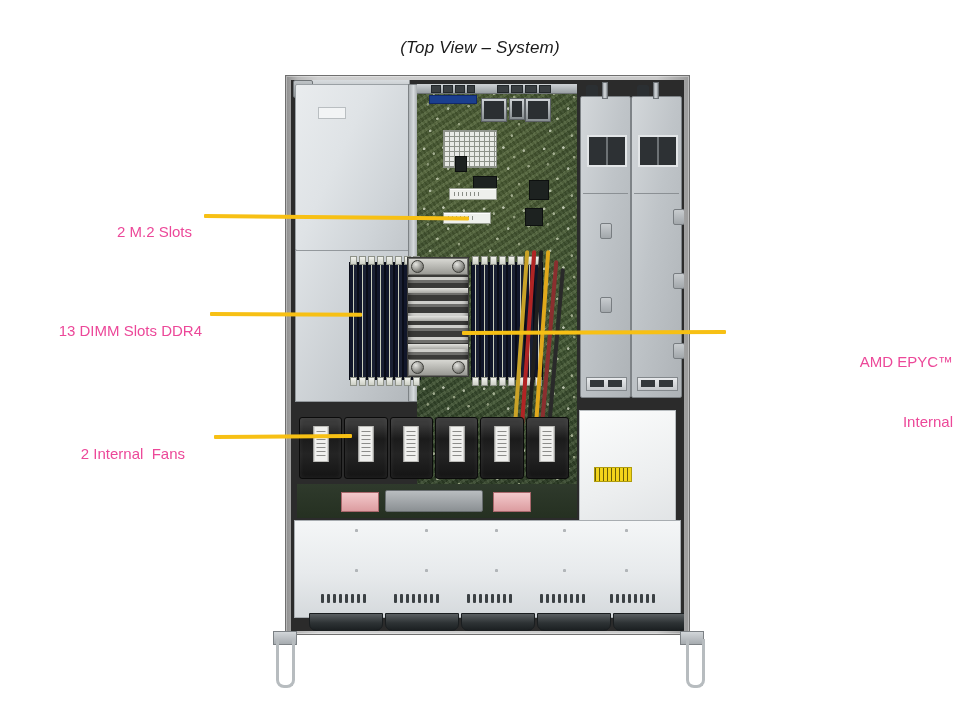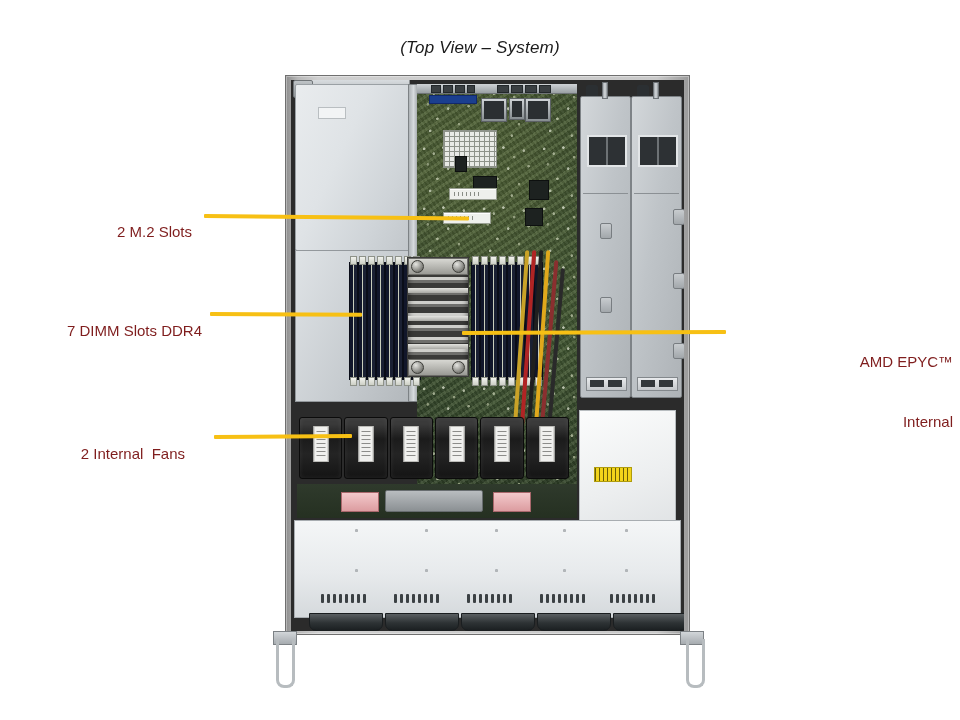--- a/index.html
+++ b/index.html
@@ -11,21 +11,21 @@
   }
   #stage{position:absolute;left:0;top:0;width:960px;height:720px;}
 
   
   .title{
     position:absolute;left:0;top:38px;width:960px;text-align:center;
     font-style:italic;font-size:17px;color:#1a1a1a;letter-spacing:.2px;
   }
 
   
-  .callout{position:absolute;font-size:15px;color:#7f1d1d;white-space:pre;line-height:1.35;}
+  .callout{position:absolute;font-size:15px;color:#ec4899;white-space:pre;line-height:1.35;}
   .callout.right{text-align:right;}
   .callout.left{text-align:right;}
 
   
   .leader{position:absolute;background:#F7C014;height:4px;border-radius:1px;
           transform-origin:0 50%;}
 
   
   .chassis{
     position:absolute;left:285px;top:75px;width:405px;height:560px;
@@ -468,21 +468,21 @@
       <div class="plate"></div>
         <div class="hook"></div>
     </div>
   </div>
 
   <div class="callout left" style="left:0px;top:202px;width:192px;">
     <span>2 M.2 Slots</span>
   </div>
 
   <div class="callout left" style="left:0px;top:301px;width:202px;">
-    <span>7 DIMM Slots DDR4</span>
+    <span>13 DIMM Slots DDR4</span>
   </div>
 
   <div class="callout left" style="left:0px;top:424px;width:185px;">
     <span>2 Internal  Fans</span>
   </div>
 
   <div class="callout right" style="left:733px;top:311px;width:220px;">
     <div>AMD EPYC™</div>
     <div>Internal</div>
   </div>

